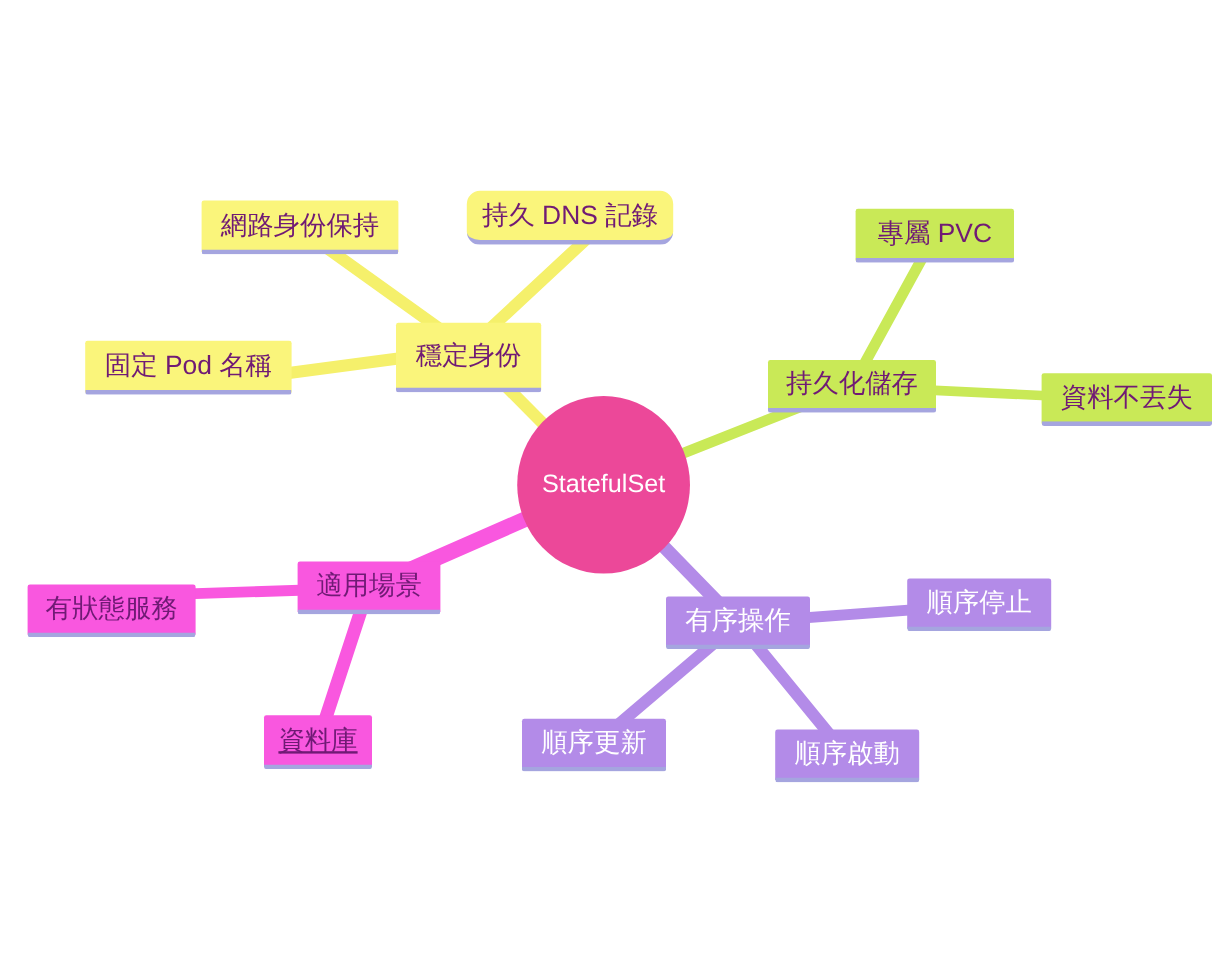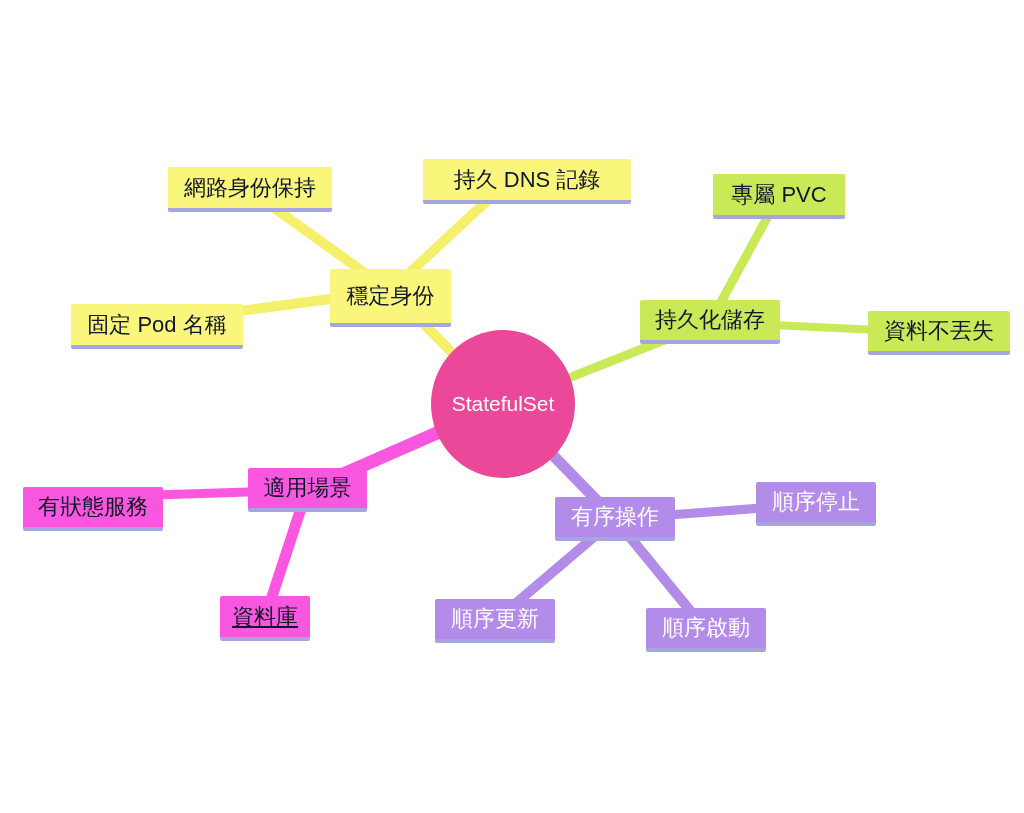--- a/index.html
+++ b/index.html
@@ -21,21 +21,21 @@
     top: 0;
     width: 1024px;
     height: 813px;
   }
   .node {
     position: absolute;
     display: flex;
     align-items: center;
     justify-content: center;
     font-size: 22px;
-    color: #0f172a;
+    color: #701a75;
     box-sizing: border-box;
     border-bottom: 4px solid #a5a5df;
     border-radius: 2px;
     white-space: nowrap;
   }
   .yellow { background: #faf57b; }
   .green  { background: #c9e957; }
   .pink   { background: #f957df; }
   .purple { background: #b38be8; color: #ffffff; }
 
@@ -50,22 +50,22 @@
     color: #ffffff;
     display: flex;
     align-items: center;
     justify-content: center;
     font-size: 21px;
   }
 
   
   #n-identity-root { left: 330px; top: 269px; width: 121px; height: 58px; }
   #n-network      { left: 168px; top: 167px; width: 164px; height: 45px; }
-  #n-dns          { left: 423px; top: 159px; width: 208px; height: 45px; }
-  #n-podname      { left: 71px;  top: 304px; width: 172px; height: 45px; }
+  #n-dns          { left: 389px; top: 159px; width: 172px; height: 45px; border-radius: 11px; }
+  #n-podname      { left: 71px;  top: 284px; width: 172px; height: 45px; }
 
   #n-storage-root { left: 640px; top: 300px; width: 140px; height: 44px; }
   #n-pvc          { left: 713px; top: 174px; width: 132px; height: 45px; }
   #n-nodataloss   { left: 868px; top: 311px; width: 142px; height: 44px; }
 
   #n-scenario-root { left: 248px; top: 468px; width: 119px; height: 44px; }
   #n-statefulsvc   { left: 23px;  top: 475px; width: 140px; height: 44px; margin-top: 12px; }
   #n-database      { left: 220px; top: 596px; width: 90px;  height: 45px; text-decoration: underline; }
 
   #n-ordered-root { left: 555px; top: 497px; width: 120px; height: 44px; }

